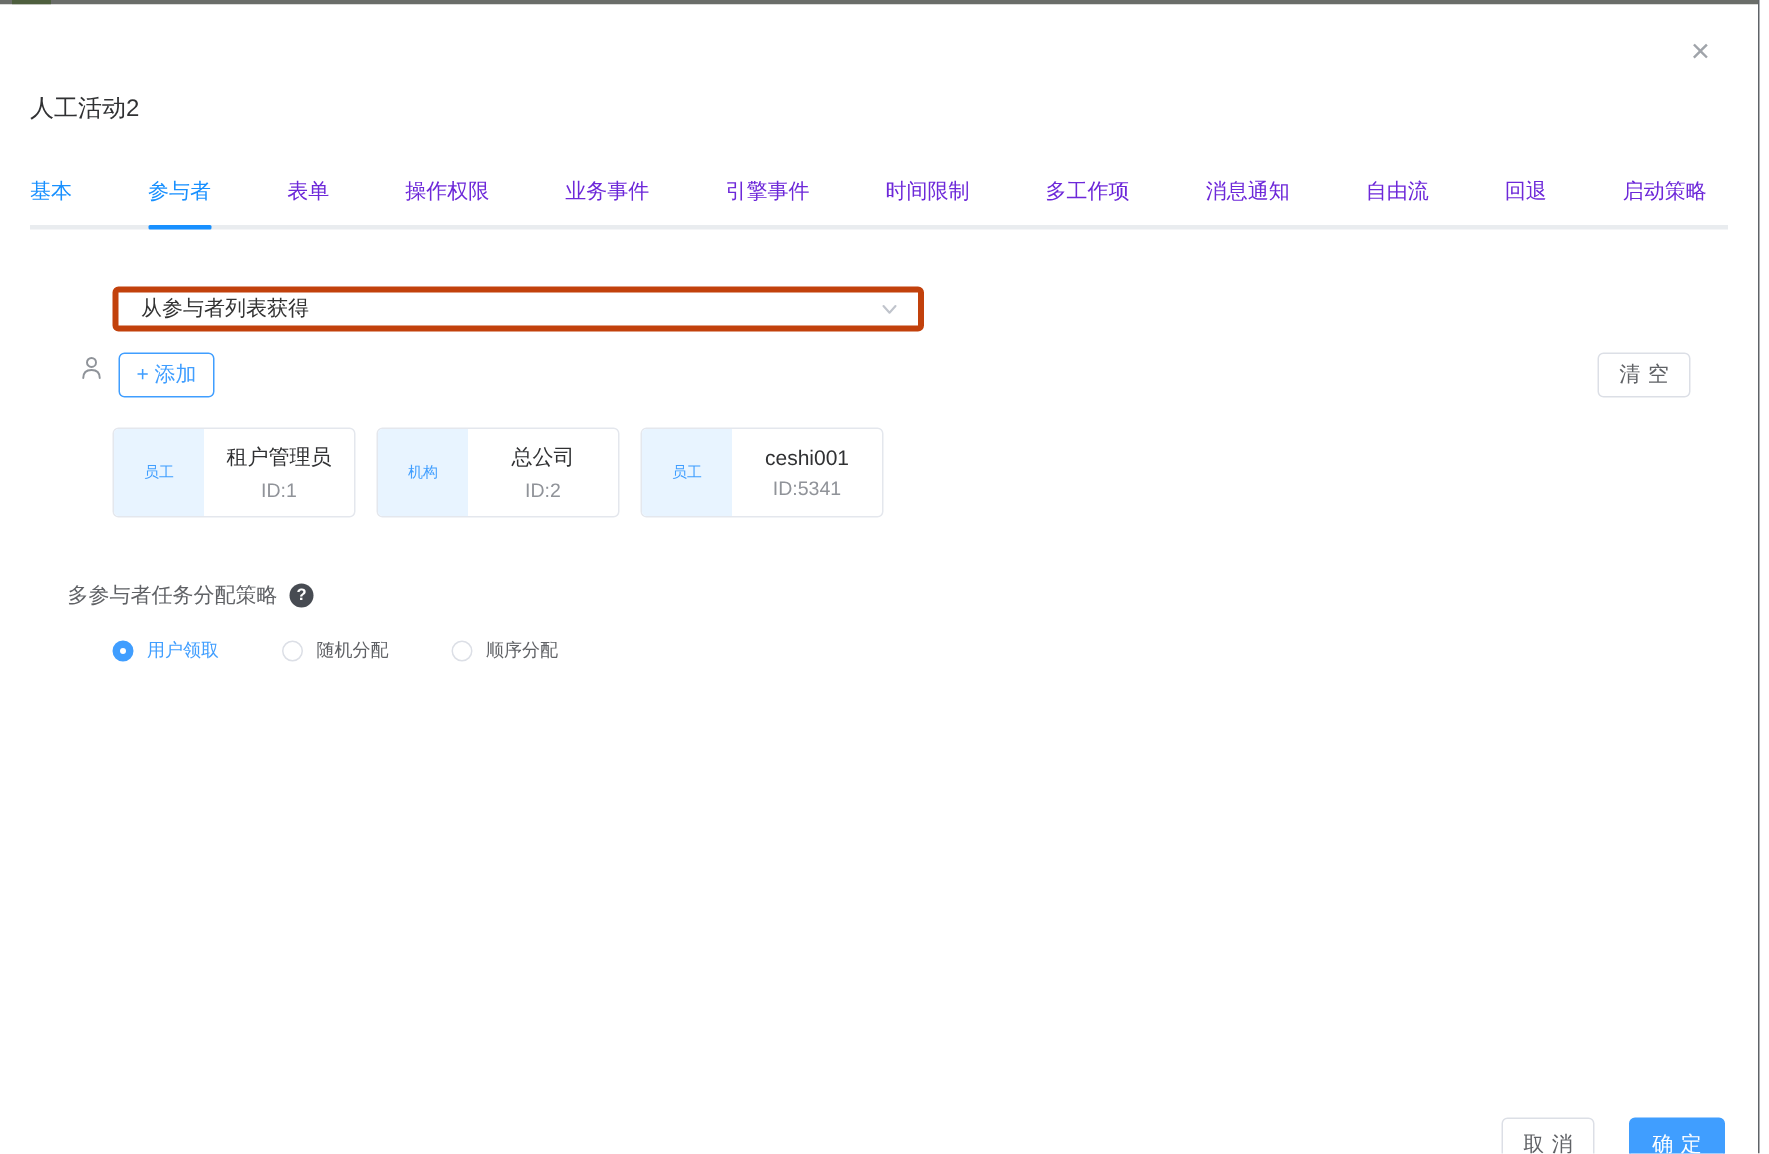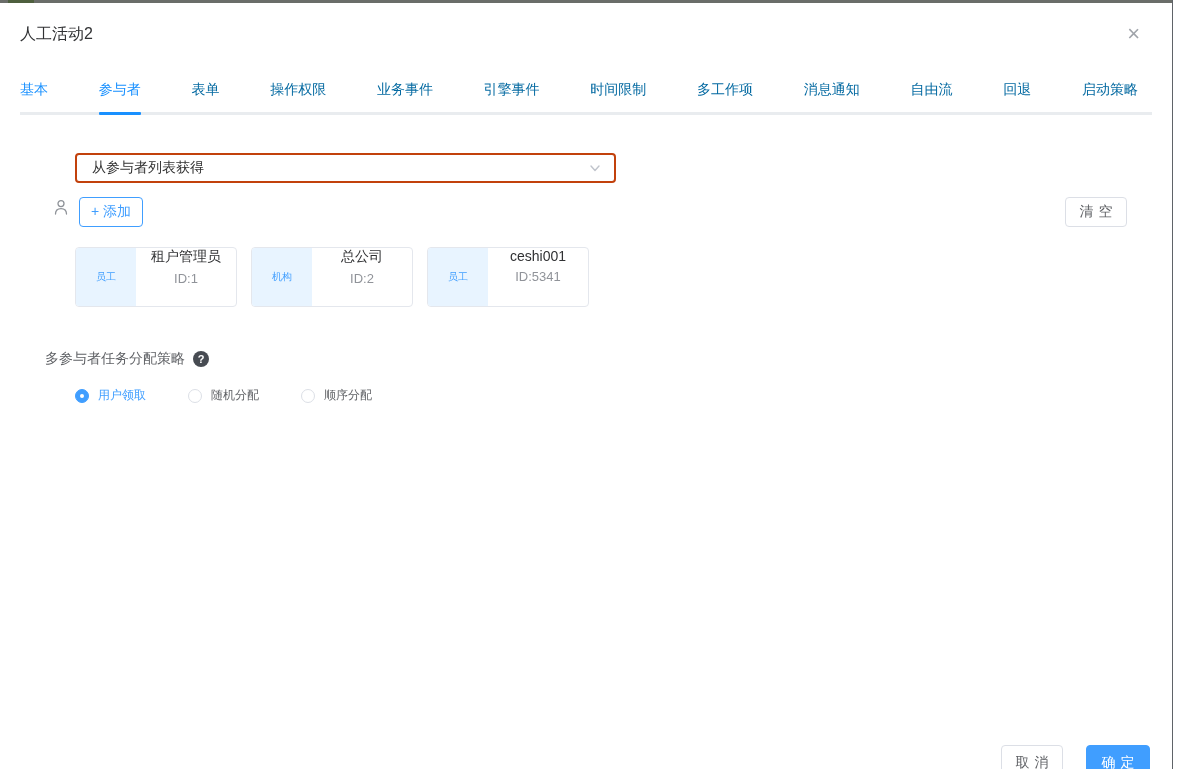--- a/index.html
+++ b/index.html
@@ -8,46 +8,46 @@
     position:relative; overflow:hidden; background:#fff;
     font-family:"Liberation Sans", sans-serif; font-size:14px; color:#303133;
   }
   
   .top-strip { position:absolute; top:0; left:0; width:1172px; height:3px; background:var(--page-edge,#6a6d69); }
   .top-strip-accent { position:absolute; top:0; left:8px; width:26px; height:3px; background:var(--page-edge-accent,#4e5f3e); }
   .right-edge-line { position:absolute; top:0; left:1172px; width:1px; height:769px; background:var(--edge-line,#5f6368); }
 
   .dialog { position:absolute; top:3px; left:0; right:7px; bottom:0; background:#fff; }
 
-  .dialog-header { padding:21px 20px 0 20px; }
+  .dialog-header { padding:21px 20px 0 20px;margin-top:38px; }
   .dialog-title { font-size:16px; font-weight:400; color:#303133; }
   .close-btn {
     position:absolute; top:20px; right:32px; font-size:22px; line-height:1;
     color:#a0a4aa; cursor:pointer; font-weight:300;
   }
 
   .tabs {
     display:flex; justify-content:space-between; align-items:flex-end;
     margin:36px 20px 0 20px; padding-right:14px;
     border-bottom:3px solid #e9ecef;
   }
-  .tab { position:relative; padding-bottom:13px; font-size:14px; color:#0369a1; cursor:pointer; white-space:nowrap; }
+  .tab { position:relative; padding-bottom:13px; font-size:14px; color:#6d28d9; cursor:pointer; white-space:nowrap; }
   .tab.link { color:var(--tab-accent,#1890ff); }
   .tab.active { color:var(--tab-accent,#1890ff); }
   .tab.active::after {
     content:''; position:absolute; left:0; right:0; bottom:-3px; height:3px;
     background:var(--tab-accent,#1890ff); border-radius:1px;
   }
 
   .content { padding:26px 45px 0 45px; }
   .section-label { font-size:14px; color:#606266; }
 
   .select-box {
     margin:12px 0 0 30px; width:541px; height:30px;
-    border:2px solid #c2410c; border-radius:4px; background:#fff;
+    border:4px solid #c2410c; border-radius:4px; background:#fff;
     display:flex; align-items:center; justify-content:space-between;
     padding:0 12px 0 15px; cursor:pointer;
   }
   .select-value { font-size:14px; color:#333; }
   .chevron { flex:0 0 auto; }
 
   .toolbar { margin:14px 0 0 34px; position:relative; display:flex; align-items:center; gap:13px;justify-content:space-between; }
   .person-icon { position:absolute; left:-26px; top:2px; }
   .btn { background:#fff; border-radius:4px; font-size:14px; cursor:pointer; font-family:inherit; }
   .btn-add { width:64px; height:30px; border:1px solid var(--primary,#409eff); color:var(--primary,#409eff); }
@@ -55,21 +55,21 @@
 
   .cards { margin:20px 0 0 30px; display:flex; gap:14px; }
   .card {
     width:162px; height:60px; border:1px solid #e4e7ed; border-radius:4px;
     display:flex; overflow:hidden; background:#fff; cursor:pointer;
   }
   .card-tag {
     width:60px; background:var(--card-tag-bg,#e8f4ff); color:var(--primary,#409eff);
     display:flex; align-items:center; justify-content:center; font-size:10px; flex:0 0 auto;
   }
-  .card-body { flex:1; display:flex; flex-direction:column; align-items:center; gap:5px; }
+  .card-body { flex:1; display:flex; flex-direction:column; align-items:center; justify-content:center; gap:5px; }
   .card-name { font-size:14px; color:#303133; }
   .card-id { font-size:13px; color:#909399; }
 
   .strategy-row { margin-top:43px; display:flex; align-items:center; gap:8px; }
   .strategy-label { font-size:14px; color:#606266; }
   .help-icon {
     width:16px; height:16px; border-radius:50%; background:#474b52; color:#fff;
     font-size:11px; font-weight:bold; display:flex; align-items:center; justify-content:center;
     cursor:pointer;
   }

